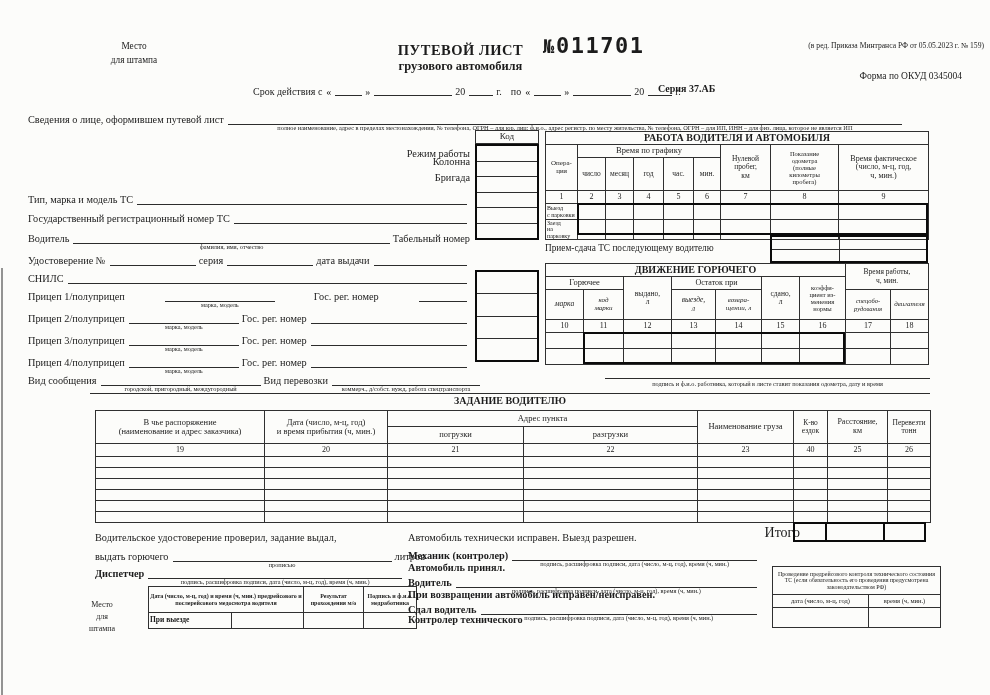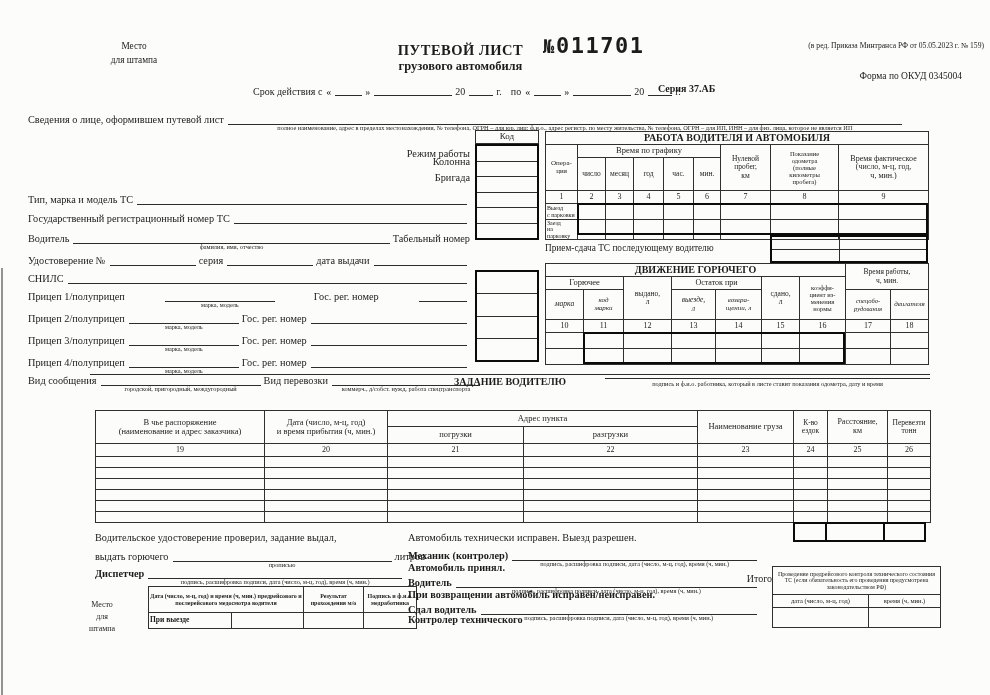--- a/index.html
+++ b/index.html
@@ -356,21 +356,21 @@
       <td></td>
     </tr>
   </tbody>
     </table>
   <div class="bbox" style="left:583px;top:332px;width:262px;height:32px;"></div>
 
   <div class="abs" style="left:605px;top:378px;width:325px;border-top:1px solid #2c2c2c;">
     <div class="ctr" style="font-size:6.3px;padding-top:1px;">подпись и ф.и.о. работника, который в листе ставит показания одометра, дату и время</div>
   </div>
 
-  <div class="abs ctr b" style="left:90px;top:374px;width:840px;font-size:10px;border-top:1px solid #2c2c2c;padding-top:1px;">ЗАДАНИЕ ВОДИТЕЛЮ</div>
+  <div class="abs ctr b" style="left:90px;top:393px;width:840px;font-size:10px;border-top:1px solid #2c2c2c;padding-top:1px;">ЗАДАНИЕ ВОДИТЕЛЮ</div>
   <table class="abs" style="left:95px;top:410px;width:835px;">
     <colgroup>
         <col style="width:169px">
         <col style="width:123px">
         <col style="width:136px">
         <col style="width:174px">
         <col style="width:96px">
         <col style="width:34px">
         <col style="width:60px">
         <col style="width:43px">
@@ -393,21 +393,21 @@
     <tr style="height:17px;">
       <td class="f85">погрузки</td>
       <td class="f85">разгрузки</td>
     </tr>
     <tr style="height:13px;">
       <td>19</td>
       <td>20</td>
       <td>21</td>
       <td>22</td>
       <td>23</td>
-      <td>24</td>
+      <td>40</td>
       <td>25</td>
       <td>26</td>
     </tr>
     <tr style="height:11px;">
           <td></td>
           <td></td>
           <td></td>
           <td></td>
           <td></td>
           <td></td>
@@ -460,21 +460,21 @@
           <td></td>
           <td></td>
           <td></td>
           <td></td>
           <td></td>
           <td></td>
         </tr>
   </tbody>
     </table>
 
-  <div class="abs rt" style="left:714px;top:525px;width:58px;font-size:10px;margin-top:48px;">Итого</div>
+  <div class="abs rt" style="left:742px;top:525px;width:58px;font-size:14px;">Итого</div>
   <div class="abs totals" style="left:793px;top:522px;">
     <div class="tbox" style="width:34px;"></div>
     <div class="tbox" style="width:60px;"></div>
     <div class="tbox" style="width:43px;"></div>
   </div>
 
   <div class="abs" style="left:95px;top:532px;font-size:10.3px;">Водительское удостоверение проверил, задание выдал,</div>
   <div class="abs frow" style="left:95px;top:549px;width:330px;">
     <span class="lbl">выдать горючего</span>
     <span class="lwrap">

